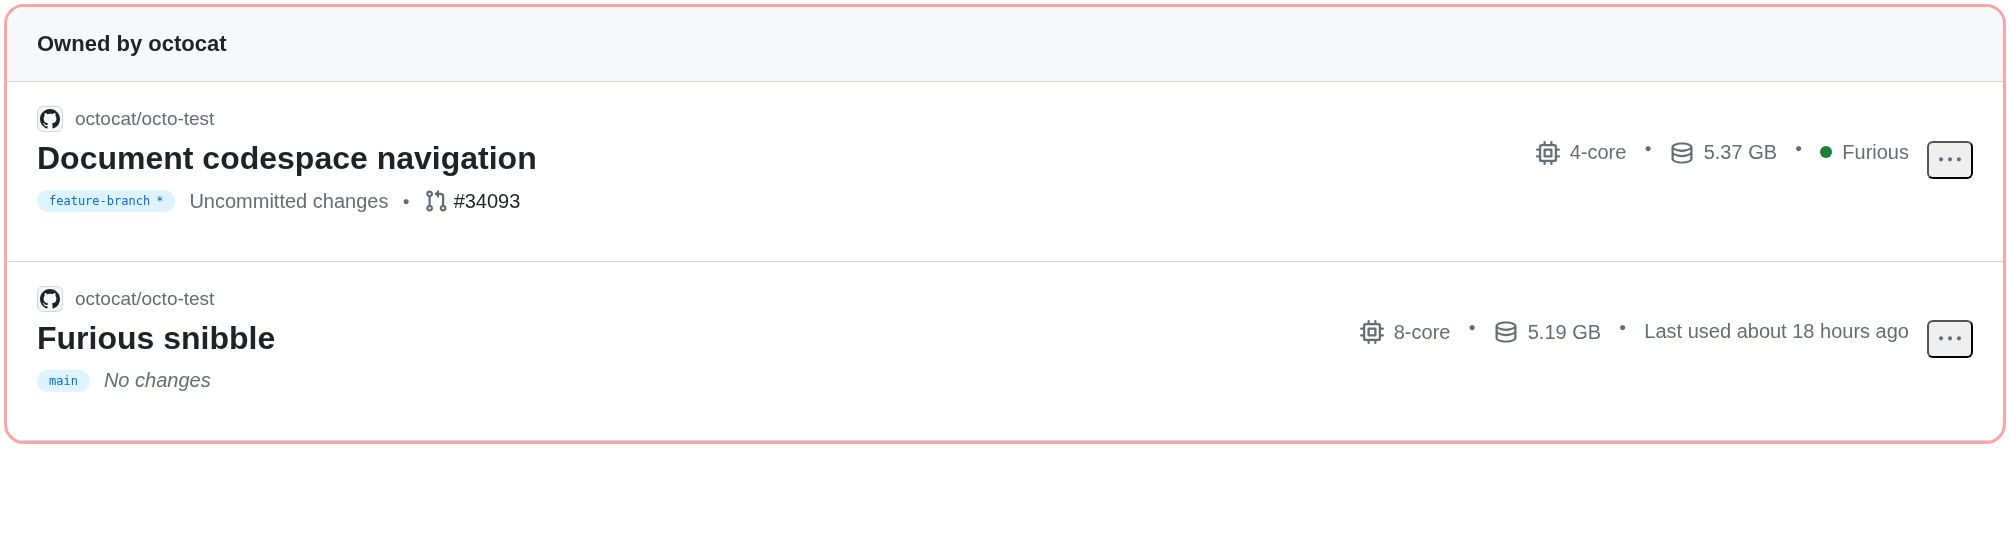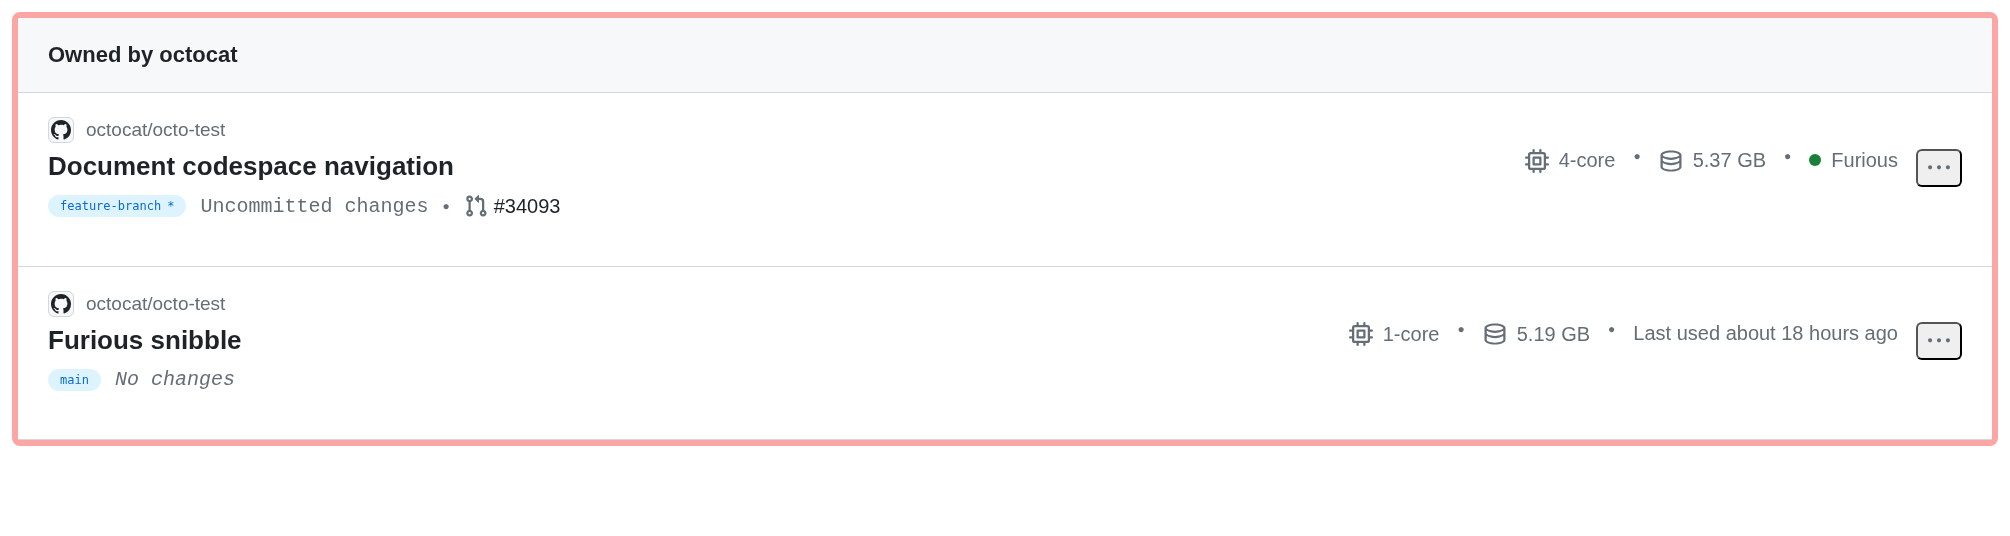--- a/index.html
+++ b/index.html
@@ -4,23 +4,23 @@
 <style>
   * { box-sizing: border-box; }
   body {
     margin: 0;
     font-family: -apple-system, BlinkMacSystemFont, "Segoe UI", Helvetica, Arial, sans-serif;
     background: #fff;
     color: #1f2328;
     width: 2010px;
   }
   .panel {
-    border: 6px solid #fca5a5;
-    border-radius: 8px;
-    margin: 12px;
+    border: 3px solid #fca5a5;
+    border-radius: 20px;
+    margin: 4px;
     overflow: hidden;
   }
   .panel-header {
     background: #f6f8fa;
     border-bottom: 1px solid #d0d7de;
     padding: 24px 30px;
     font-weight: 600;
     font-size: 22px;
   }
   .item {
@@ -51,21 +51,21 @@
     border: 1px solid #d0d7de;
     overflow: hidden;
   }
   .avatar svg { width: 20px; height: 20px; }
   .repo-name {
     color: #656d76;
     font-size: 19px;
   }
   .codespace-name {
     font-weight: 600;
-    font-size: 26px;
+    font-size: 32px;
     color: #1f2328;
   }
   .meta-line {
     display: flex;
     align-items: center;
     gap: 14px;
     font-size: 20px;
     color: #656d76;
     margin-top: 4px;
   }
@@ -73,21 +73,21 @@
     background: #ddf4ff;
     color: #0969da;
     font-family: ui-monospace, SFMono-Regular, "SF Mono", Menlo, Consolas, monospace;
     font-size: 12px;
     padding: 4px 12px;
     border-radius: 20px;
     display: inline-flex;
     align-items: center;
     gap: 6px;
   }
-  .changes-text { color: #656d76; font-family: Liberation Mono, monospace; }
+  .changes-text { color: #656d76; }
   .changes-text.italic { font-style: italic; }
   .dot-sep { color: #656d76; font-size: 12px; }
   .pr-ref {
     display: inline-flex;
     align-items: flex-end;
     gap: 6px;
     color: #1f2328;
     font-size: 20px;
   }
   .item-right {
@@ -203,21 +203,21 @@
           <span>main</span>
         </span>
         <span class="changes-text italic">No changes</span>
       </div>
     </div>
     <div class="item-right">
       <span class="metric">
         <svg class="icon-svg" viewBox="0 0 16 16">
             <path d="M6.5.75V2h3V.75a.75.75 0 0 1 1.5 0V2h1.25A1.75 1.75 0 0 1 14 3.75V5h1.25a.75.75 0 0 1 0 1.5H14v3h1.25a.75.75 0 0 1 0 1.5H14v1.25A1.75 1.75 0 0 1 12.25 14H11v1.25a.75.75 0 0 1-1.5 0V14h-3v1.25a.75.75 0 0 1-1.5 0V14H3.75A1.75 1.75 0 0 1 2 12.25V11H.75a.75.75 0 0 1 0-1.5H2v-3H.75a.75.75 0 0 1 0-1.5H2V3.75A1.75 1.75 0 0 1 3.75 2H5V.75a.75.75 0 0 1 1.5 0ZM3.5 12.25c0 .138.112.25.25.25h8.5a.25.25 0 0 0 .25-.25v-8.5a.25.25 0 0 0-.25-.25h-8.5a.25.25 0 0 0-.25.25ZM5.75 5h4.5a.75.75 0 0 1 .75.75v4.5a.75.75 0 0 1-.75.75h-4.5a.75.75 0 0 1-.75-.75v-4.5A.75.75 0 0 1 5.75 5Zm.75 4.5h3v-3h-3Z"></path>
           </svg>
-        <span>1-core</span>
+        <span>8-core</span>
       </span>
       <span class="dot-sep">●</span>
       <span class="metric">
         <svg class="icon-svg" viewBox="0 0 16 16">
             <path d="M8 1c-3.866 0-7 1.343-7 3v8c0 1.657 3.134 3 7 3s7-1.343 7-3V4c0-1.657-3.134-3-7-3Zm5.5 3c0 .62-1.983 1.75-5.5 1.75S2.5 4.62 2.5 4 4.483 2.25 8 2.25 13.5 3.38 13.5 4Zm0 3.5c0 .62-1.983 1.75-5.5 1.75S2.5 8.12 2.5 7.5V5.9c1.276.83 3.394 1.35 5.5 1.35s4.224-.52 5.5-1.35ZM2.5 12V9.4c1.276.83 3.394 1.35 5.5 1.35s4.224-.52 5.5-1.35V12c0 .62-1.983 1.75-5.5 1.75S2.5 12.62 2.5 12Z"></path>
           </svg>
         <span>5.19 GB</span>
       </span>
       <span class="dot-sep">●</span>
       <span class="metric">

